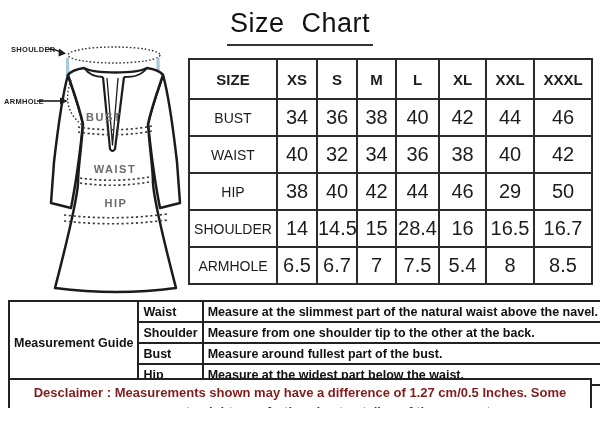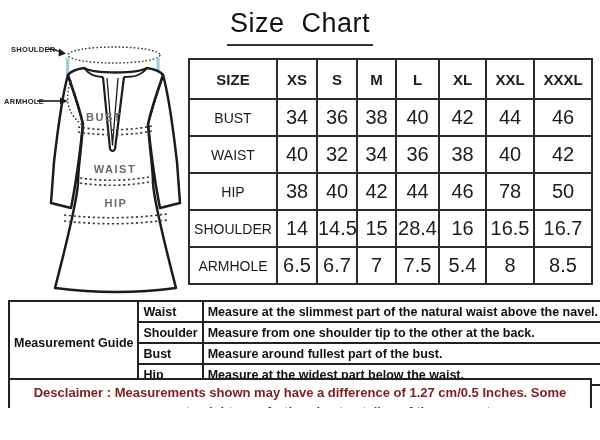--- a/index.html
+++ b/index.html
@@ -138,21 +138,21 @@
           <td>40</td>
           <td>42</td>
         </tr>
         <tr>
           <td>HIP</td>
           <td>38</td>
           <td>40</td>
           <td>42</td>
           <td>44</td>
           <td>46</td>
-          <td>78</td>
+          <td>29</td>
           <td>50</td>
         </tr>
         <tr>
           <td>SHOULDER</td>
           <td>14</td>
           <td>14.5</td>
           <td>15</td>
           <td>28.4</td>
           <td>16</td>
           <td>16.5</td>

